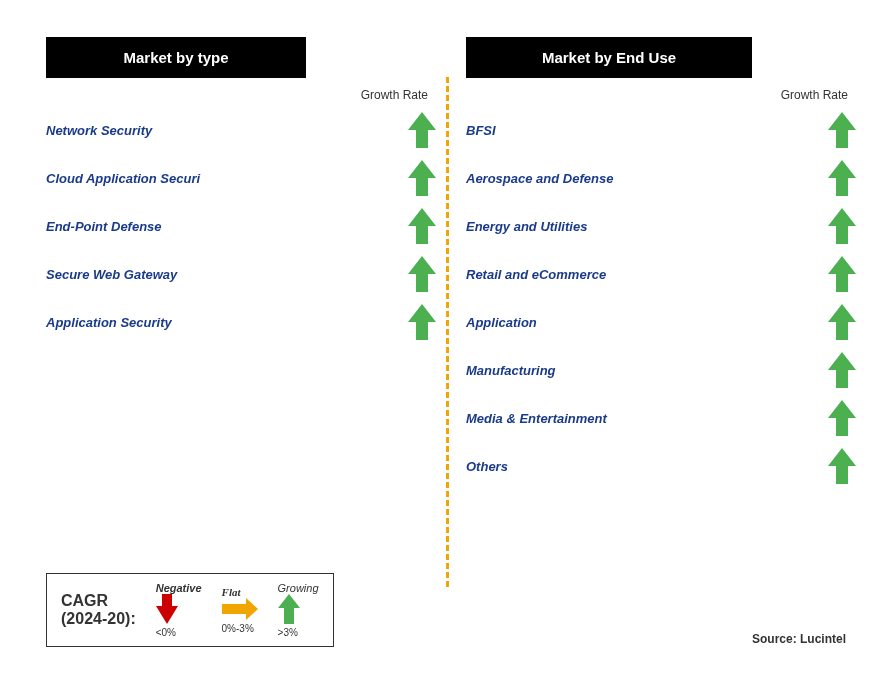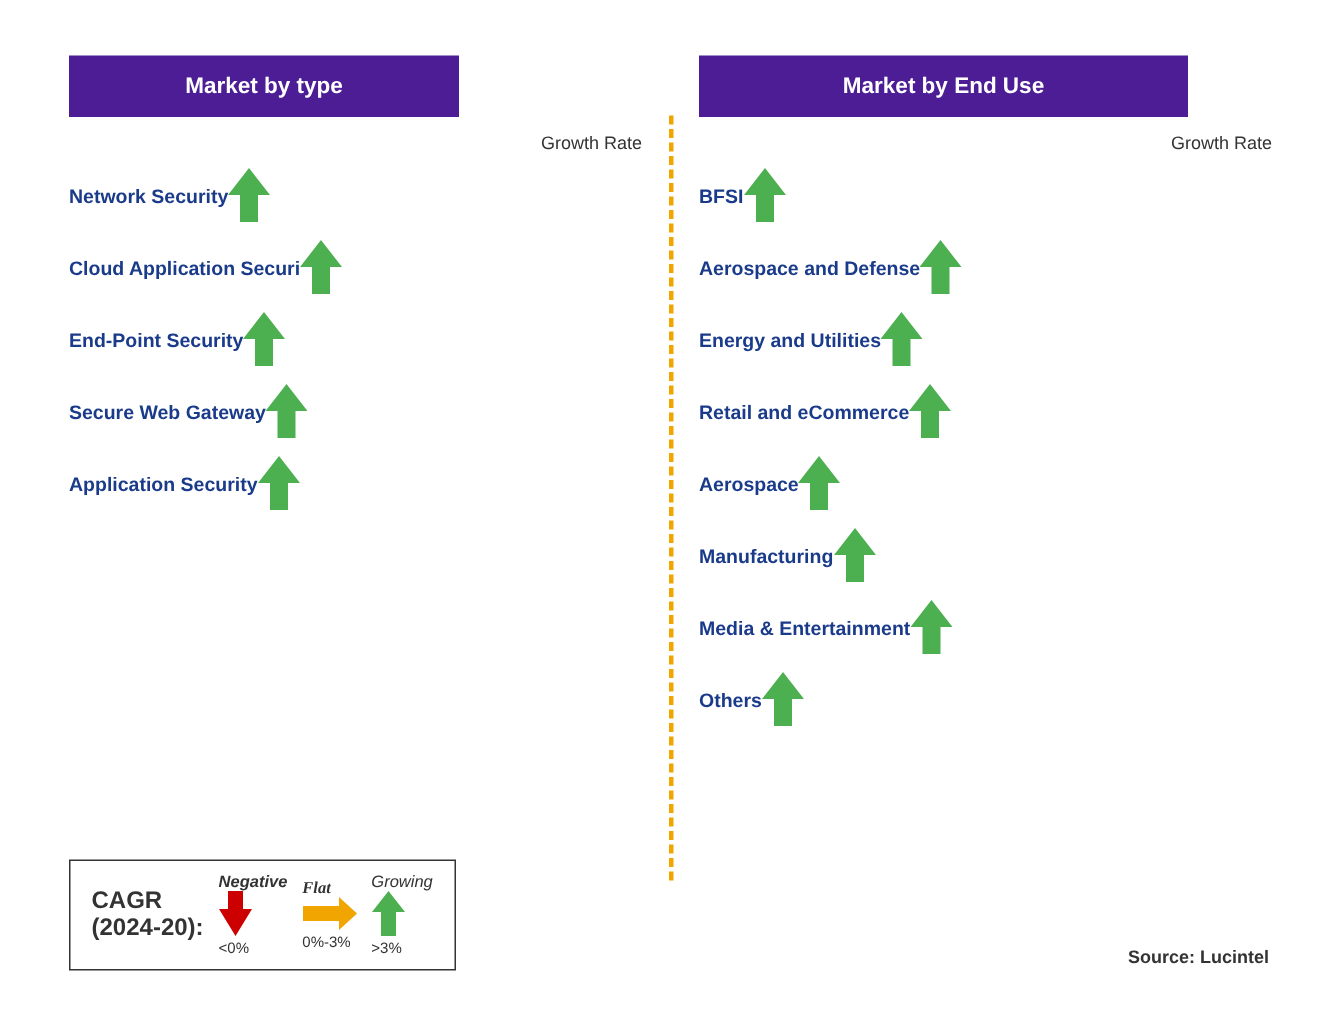--- a/index.html
+++ b/index.html
@@ -22,44 +22,45 @@
       padding: 20px 10px;
     }
     .panel {
       flex: 1;
       display: flex;
       flex-direction: column;
       align-items: flex-start;
       padding: 0 10px;
     }
     .panel-header {
-      background: #4c1d95;
+      background: #000000;
       color: #ffffff;
       font-size: 15px;
       font-weight: bold;
       text-align: center;
       padding: 12px 20px;
       width: 260px;
       margin-bottom: 10px;
     }
     .growth-rate-label {
       font-size: 12px;
       font-weight: normal;
       color: #333;
       align-self: flex-end;
       margin-right: 8px;
       margin-bottom: 4px;
     }
     .item-row {
       display: flex;
       align-items: center;
-      justify-content: flex-start;
+      justify-content: space-between;
       width: 100%;
       padding: 6px 0;
       border-bottom: none;
+      font-style: italic;
     }
     .item-label {
       font-size: 13px;
       font-weight: bold;
       color: #1a3a8a;
     }
     .divider {
       position: absolute;
       left: 50%;
       top: 60px;
@@ -73,41 +74,42 @@
       display: flex;
       align-items: center;
       gap: 10px;
       margin-top: auto;
       font-size: 12px;
     }
     .legend-item {
       display: flex;
       align-items: flex-end;
       gap: 4px;
+      margin-left: 10px;
     }
     .legend-label {
       font-size: 11px;
       color: #333;
     }
     .legend-sub {
       font-size: 10px;
       color: #333;
     }
     .cagr-label {
       font-size: 16px;
       font-weight: bold;
       color: #333;
     }
     .source-text {
       font-size: 12px;
       font-weight: bold;
       color: #333;
     }
     .right-panel-header {
-      width: 326px;
+      width: 286px;
     }
     .panel-left {
       padding-left: 20px;
     }
     .panel-right {
       padding-left: 20px;
     }
   </style>
 </head>
 <body>
@@ -125,21 +127,21 @@
         <polygon points="14,0 28,18 20,18 20,36 8,36 8,18 0,18" fill="#4caf50"></polygon>
       </svg>
     </div>
     <div class="item-row">
       <span class="item-label">Cloud Application Securi</span>
       <svg width="28" height="36" viewBox="0 0 28 36">
         <polygon points="14,0 28,18 20,18 20,36 8,36 8,18 0,18" fill="#4caf50"></polygon>
       </svg>
     </div>
     <div class="item-row">
-      <span class="item-label">End-Point Security</span>
+      <span class="item-label">End-Point Defense</span>
       <svg width="28" height="36" viewBox="0 0 28 36">
         <polygon points="14,0 28,18 20,18 20,36 8,36 8,18 0,18" fill="#4caf50"></polygon>
       </svg>
     </div>
     <div class="item-row">
       <span class="item-label">Secure Web Gateway</span>
       <svg width="28" height="36" viewBox="0 0 28 36">
         <polygon points="14,0 28,18 20,18 20,36 8,36 8,18 0,18" fill="#4caf50"></polygon>
       </svg>
     </div>
@@ -209,21 +211,21 @@
         <polygon points="14,0 28,18 20,18 20,36 8,36 8,18 0,18" fill="#4caf50"></polygon>
       </svg>
     </div>
     <div class="item-row">
       <span class="item-label">Retail and eCommerce</span>
       <svg width="28" height="36" viewBox="0 0 28 36">
         <polygon points="14,0 28,18 20,18 20,36 8,36 8,18 0,18" fill="#4caf50"></polygon>
       </svg>
     </div>
     <div class="item-row">
-      <span class="item-label">Aerospace</span>
+      <span class="item-label">Application</span>
       <svg width="28" height="36" viewBox="0 0 28 36">
         <polygon points="14,0 28,18 20,18 20,36 8,36 8,18 0,18" fill="#4caf50"></polygon>
       </svg>
     </div>
     <div class="item-row">
       <span class="item-label">Manufacturing</span>
       <svg width="28" height="36" viewBox="0 0 28 36">
         <polygon points="14,0 28,18 20,18 20,36 8,36 8,18 0,18" fill="#4caf50"></polygon>
       </svg>
     </div>

